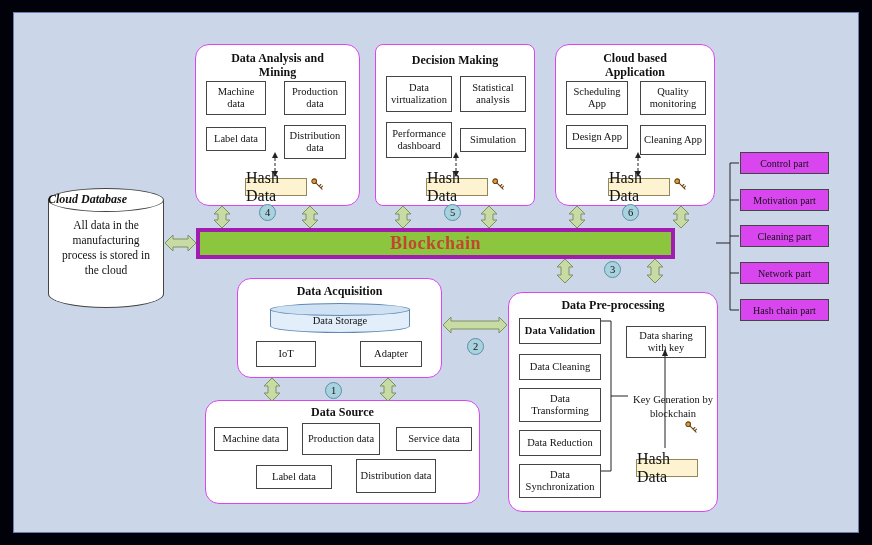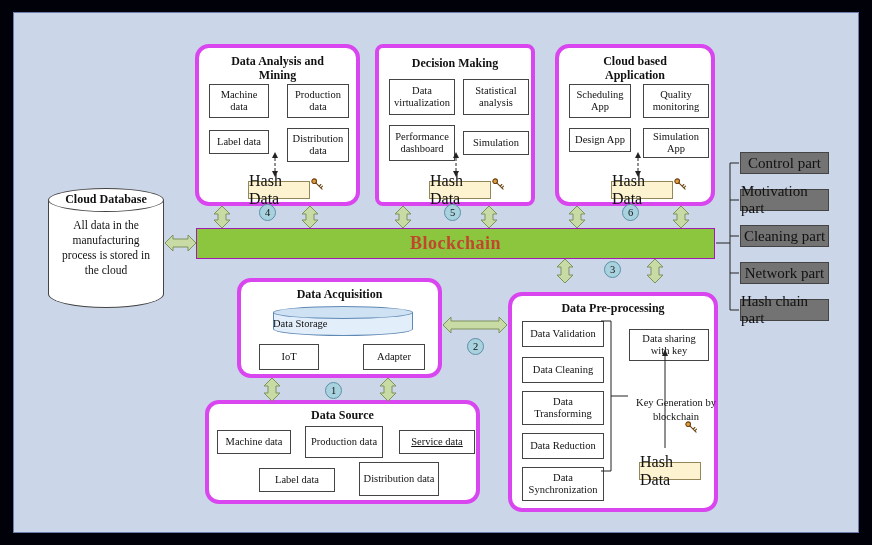--- a/index.html
+++ b/index.html
@@ -1,40 +1,40 @@
 <!DOCTYPE html>
 <html><head>
 <meta charset="utf-8">
 <style>
   * { box-sizing: border-box; margin: 0; padding: 0; }
   html,body { background:#000; }
   body { font-family:"Liberation Serif", serif; color:#111; }
   .stage { position:relative; width:872px; height:545px; background:#01010a; overflow:hidden; }
   .inner { position:absolute; left:13px; top:12px; width:846px; height:521px; background:#ccd6e9; border:1px solid #6b7cad; }
-  .panel { position:absolute; background:#fff; border:4px solid #d946ef; border-radius:14px; }
+  .panel { position:absolute; background:#fff; border:1px solid #d946ef; border-radius:14px; }
   .panel-title { position:absolute; left:0; right:0; text-align:center; font-weight:bold; font-size:12px; line-height:1.2; }
   .box { position:absolute; background:#fff; border:1px solid #444; display:flex; align-items:center; justify-content:center; text-align:center; font-size:10.5px; line-height:1.15; padding:1px 2px; }
   .hash { position:absolute; background:#fdf3d0; border:1px solid #93875a; display:flex; align-items:center; justify-content:center; font-size:16px; }
   .badge { position:absolute; width:17px; height:17px; border-radius:50%; background:#a9d2df; border:1px solid #5b8fa5; display:flex; align-items:center; justify-content:center; font-size:10.5px; z-index:6; }
-  .blockchain-bar { position:absolute; left:196px; top:228px; width:519px; height:31px; background:#8cc63e; border:1px solid #a21caf; display:flex; align-items:center; justify-content:center; z-index:3; }
+  .blockchain-bar { position:absolute; left:196px; top:228px; width:479px; height:31px; background:#8cc63e; border:4px solid #a21caf; display:flex; align-items:center; justify-content:center; z-index:3; }
   .blockchain-label { font-size:18px; font-weight:bold; color:#c0472e; letter-spacing:0.5px; }
-  .rpart { position:absolute; left:740px; width:89px; height:22px; background:#737373; border:1px solid #444; display:flex; align-items:center; justify-content:center; font-size:15px; }
+  .rpart { position:absolute; left:740px; width:89px; height:22px; background:#d946ef; border:1px solid #444; display:flex; align-items:center; justify-content:center; font-size:10px; }
   .overlay { position:absolute; left:0; top:0; z-index:5; pointer-events:none; }
   .keyicon { position:absolute; z-index:6; }
   
   .cyl { position:absolute; left:48px; top:188px; width:116px; height:120px; }
   .cyl-top { position:absolute; left:0; top:0; width:116px; height:24px; border-radius:50%; background:#fff; border:1px solid #444; z-index:2; }
   .cyl-body { position:absolute; left:0; top:12px; width:116px; height:108px; background:#fff; border:1px solid #444; border-top:none; border-radius:0 0 58px 58px / 0 0 14px 14px; z-index:1; }
-  .cyl-title { position:absolute; left:0; right:0; top:4px; text-align:center; font-weight:bold; font-size:12px; z-index:3; }
+  .cyl-title { position:absolute; left:0; right:0; top:4px; font-weight:bold; font-size:12px; z-index:3;font-style:italic; }
   .cyl-desc { position:absolute; left:6px; right:6px; top:30px; text-align:center; font-size:11.5px; line-height:1.3; z-index:3; }
   
   .ds { position:absolute; left:32px; top:24px; width:140px; height:30px; }
   .ds-top { position:absolute; left:0; top:0; width:140px; height:13px; border-radius:50%; background:#cfe2f3; border:1px solid #5f88b5; z-index:2; }
   .ds-body { position:absolute; left:0; top:6px; width:140px; height:24px; background:#e2eefa; border:1px solid #5f88b5; border-top:none; border-radius:0 0 70px 70px / 0 0 7px 7px; z-index:1; }
-  .ds-label { position:absolute; left:0; right:0; top:12px; text-align:left; font-size:10.5px; z-index:3; }
+  .ds-label { position:absolute; left:0; right:0; top:12px; text-align:center; font-size:10.5px; z-index:3; }
   .keygen-text { position:absolute; text-align:center; font-size:10.5px; line-height:1.3; }
 </style>
 </head>
 <body>
 
 <div class="stage">
   <div class="inner"></div>
 
   <div class="panel" style="left:195px; top:44px; width:165px; height:162px;">
     <div class="panel-title" style="top:6px; padding:0 26px;">Data Analysis and Mining</div>
@@ -68,21 +68,21 @@
           <path d="M7 7 L14.5 14.5 M11 11 L13 9 M13 13 L15 11" fill="none"></path>
         </g>
       </svg>
   </span>
 
   <div class="panel" style="left:555px; top:44px; width:160px; height:162px;">
     <div class="panel-title" style="top:6px; padding:0 38px;">Cloud based Application</div>
     <div class="box" style="left:10px; top:36px; width:62px; height:34px;">Scheduling App</div>
     <div class="box" style="left:84px; top:36px; width:66px; height:34px;">Quality monitoring</div>
     <div class="box" style="left:10px; top:80px; width:62px; height:24px;">Design App</div>
-    <div class="box" style="left:84px; top:80px; width:66px; height:30px;">Simulation App</div>
+    <div class="box" style="left:84px; top:80px; width:66px; height:30px;">Cleaning App</div>
     <div class="hash" style="left:52px; top:133px; width:62px; height:18px;">Hash Data</div>
   </div>
   <span class="keyicon" style="left:673px; top:177px;">
     <svg width="15" height="15" viewBox="0 0 18 18">
         <g stroke="#6b4412" stroke-width="1.3" fill="#e09b3c" stroke-linecap="round">
           <circle cx="5" cy="5" r="2.8"></circle>
           <path d="M7 7 L14.5 14.5 M11 11 L13 9 M13 13 L15 11" fill="none"></path>
         </g>
       </svg>
   </span>
@@ -112,28 +112,28 @@
       <div class="ds-label">Data Storage</div>
     </div>
     <div class="box" style="left:18px; top:62px; width:60px; height:26px;">IoT</div>
     <div class="box" style="left:122px; top:62px; width:62px; height:26px;">Adapter</div>
   </div>
 
   <div class="panel" style="left:205px; top:400px; width:275px; height:104px;">
     <div class="panel-title" style="top:4px;">Data Source</div>
     <div class="box" style="left:8px; top:26px; width:74px; height:24px;">Machine data</div>
     <div class="box" style="left:96px; top:22px; width:78px; height:32px;">Production data</div>
-    <div class="box" style="left:190px; top:26px; width:76px; height:24px;text-decoration:underline;">Service data</div>
+    <div class="box" style="left:190px; top:26px; width:76px; height:24px;">Service data</div>
     <div class="box" style="left:50px; top:64px; width:76px; height:24px;">Label data</div>
     <div class="box" style="left:150px; top:58px; width:80px; height:34px;">Distribution data</div>
   </div>
 
   <div class="panel" style="left:508px; top:292px; width:210px; height:220px;">
     <div class="panel-title" style="top:5px;">Data Pre-processing</div>
-    <div class="box" style="left:10px; top:25px; width:82px; height:26px;">Data Validation</div>
+    <div class="box" style="left:10px; top:25px; width:82px; height:26px;font-weight:bold;">Data Validation</div>
     <div class="box" style="left:10px; top:61px; width:82px; height:26px;">Data Cleaning</div>
     <div class="box" style="left:10px; top:95px; width:82px; height:34px;">Data Transforming</div>
     <div class="box" style="left:10px; top:137px; width:82px; height:26px;">Data Reduction</div>
     <div class="box" style="left:10px; top:171px; width:82px; height:34px;">Data Synchronization</div>
     <div class="box" style="left:117px; top:33px; width:80px; height:32px;">Data sharing with key</div>
     <div class="keygen-text" style="left:121px; top:100px; width:86px;">Key Generation by blockchain</div>
     <div class="hash" style="left:127px; top:166px; width:62px; height:18px;">Hash Data</div>
   </div>
   <span class="keyicon" style="left:684px; top:420px;">
     <svg width="15" height="15" viewBox="0 0 18 18">

